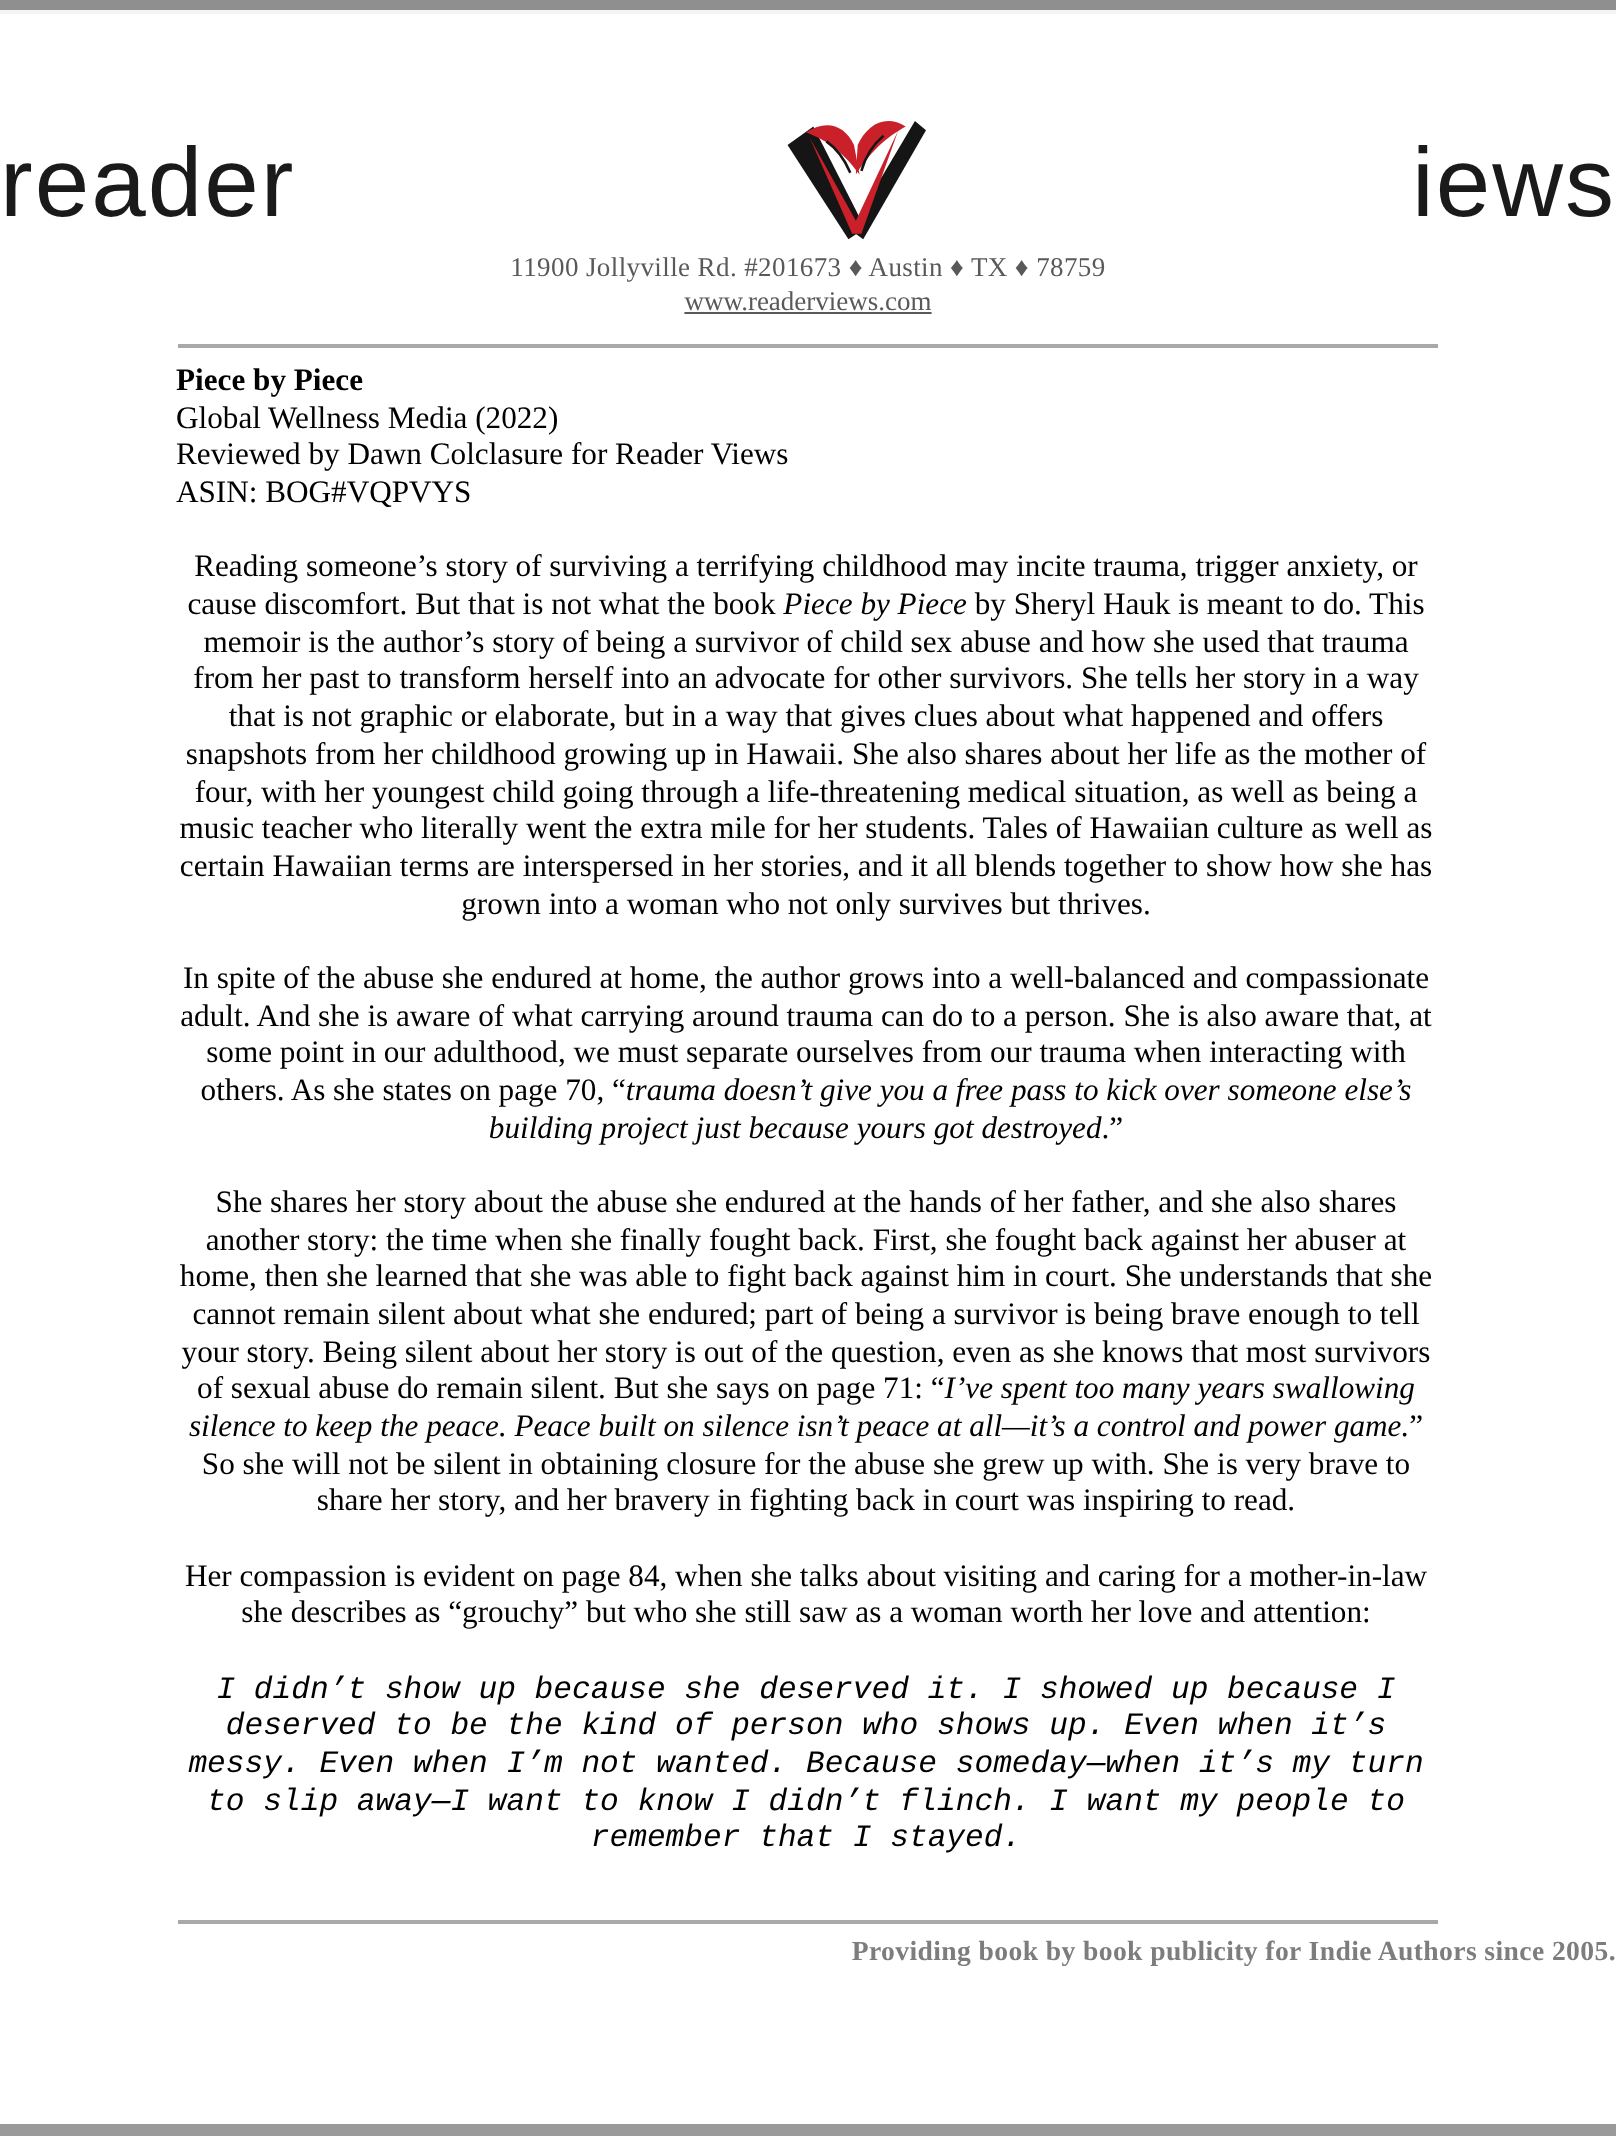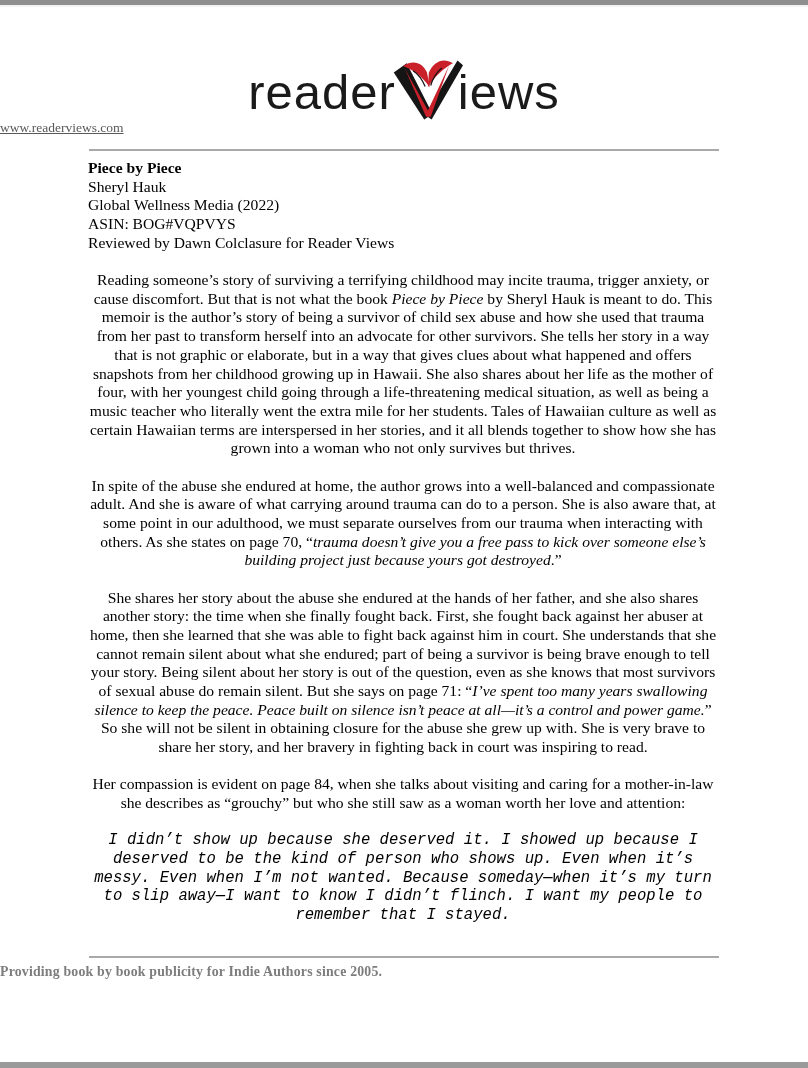--- a/index.html
+++ b/index.html
@@ -24,21 +24,21 @@
   }
   .page {
     position: absolute; top: 7px; left: 0;
     width: 808px;
   }
   
   .logo-wrap {
     margin-top: 38px;
     display: flex;
     align-items: flex-end;
-    justify-content: center;
+    justify-content: space-between;
     height: 74px;
   }
   .logo-text {
     font-family: "Liberation Sans", sans-serif;
     font-size: 49px;
     font-weight: 400;
     letter-spacing: 1px;
     color: #1a1a1a;
     line-height: 1;
     padding-bottom: 2px;
@@ -50,20 +50,21 @@
   }
   .address-line {
     margin-top: 7px;
     text-align: center;
     font-size: 13.5px;
     color: #595959;
     letter-spacing: 0.2px;
   }
   .site-line {
     margin-top: 1px;
+    text-align: center;
     font-size: 13.5px;
   }
   .site-line a {
     color: #595959;
     text-decoration: underline;
     cursor: pointer;
   }
   .rule {
     width: 630px;
     margin: 0 auto;
@@ -83,21 +84,21 @@
   .meta .title { font-weight: bold; }
   .body-text p.para {
     margin: 18.5px 0 0 0;
     text-align: center;
   }
   .body-text p.para em { font-style: italic; }
   .body-text p.bq { font-style: italic; font-family: Liberation Mono, monospace; }
   
   .tagline {
     margin-top: 6px;
-    text-align: left;
+    text-align: right;
     font-size: 13.8px;
     font-weight: bold;
     color: #7d7d7d;
     letter-spacing: 0.2px;
   }
 </style>
 </head>
 <body>
 
 <div class="top-bar"></div>
@@ -113,34 +114,34 @@
         <path d="M13 7 C24 0 34 3 39 14 L42 30 C32 16 23 11 13 7 Z" fill="#c9202a"></path>
         <path d="M67 4 C56 -3 46 3 41 14 L40 30 C49 16 58 9 67 4 Z" fill="#c9202a"></path>
         <path d="M15 10 L40 55 L63 6 L43 62 L38 62 Z" fill="#c9202a"></path>
         <path d="M24 12 C30 16 34 22 37 29" stroke="#151515" stroke-width="1.4" fill="none"></path>
         <path d="M55 9 C49 14 45 21 43 28" stroke="#151515" stroke-width="1.4" fill="none"></path>
       </svg>
     </span>
     <span class="logo-text">iews</span>
   </div>
 
+  <div class="address-line">11900 Jollyville Rd. #201673 ♦ Austin ♦ TX ♦ 78759</div>
   <div class="site-line">
     <a>www.readerviews.com</a>
   </div>
 
   <div class="rule rule-top"></div>
 
   <div class="content">
 
     <div class="meta">
       <div class="title">Piece by Piece</div>
-      <div>Sheryl Hauk</div>
       <div>Global Wellness Media (2022)</div>
+      <div>Reviewed by Dawn Colclasure for Reader Views</div>
       <div>ASIN: BOG#VQPVYS</div>
-      <div>Reviewed by Dawn Colclasure for Reader Views</div>
     </div>
 
     <div class="body-text">
         <p class="para"><span>Reading someone’s story of surviving a terrifying childhood may incite trauma, trigger anxiety, or cause discomfort. But that is not what the book </span><em>Piece by Piece</em><span> by Sheryl Hauk is meant to do. This memoir is the author’s story of being a survivor of child sex abuse and how she used that trauma from her past to transform herself into an advocate for other survivors. She tells her story in a way that is not graphic or elaborate, but in a way that gives clues about what happened and offers snapshots from her childhood growing up in Hawaii. She also shares about her life as the mother of four, with her youngest child going through a life-threatening medical situation, as well as being a music teacher who literally went the extra mile for her students. Tales of Hawaiian culture as well as certain Hawaiian terms are interspersed in her stories, and it all blends together to show how she has grown into a woman who not only survives but thrives.</span></p>
         <p class="para"><span>In spite of the abuse she endured at home, the author grows into a well-balanced and compassionate adult. And she is aware of what carrying around trauma can do to a person. She is also aware that, at some point in our adulthood, we must separate ourselves from our trauma when interacting with others. As she states on page 70, “</span><em>trauma doesn’t give you a free pass to kick over someone else’s building project just because yours got destroyed</em><span>.”</span></p>
         <p class="para"><span>She shares her story about the abuse she endured at the hands of her father, and she also shares another story: the time when she finally fought back. First, she fought back against her abuser at home, then she learned that she was able to fight back against him in court. She understands that she cannot remain silent about what she endured; part of being a survivor is being brave enough to tell your story. Being silent about her story is out of the question, even as she knows that most survivors of sexual abuse do remain silent. But she says on page 71: “</span><em>I’ve spent too many years swallowing silence to keep the peace. Peace built on silence isn’t peace at all—it’s a control and power game.</em><span>” So she will not be silent in obtaining closure for the abuse she grew up with. She is very brave to share her story, and her bravery in fighting back in court was inspiring to read.</span></p>
         <p class="para"><span>Her compassion is evident on page 84, when she talks about visiting and caring for a mother-in-law she describes as “grouchy” but who she still saw as a woman worth her love and attention:</span></p>
         <p class="para bq"><em>I didn’t show up because she deserved it. I showed up because I deserved to be the kind of person who shows up. Even when it’s messy. Even when I’m not wanted. Because someday—when it’s my turn to slip away—I want to know I didn’t flinch. I want my people to remember that I stayed.</em></p>
       </div>
   </div>

